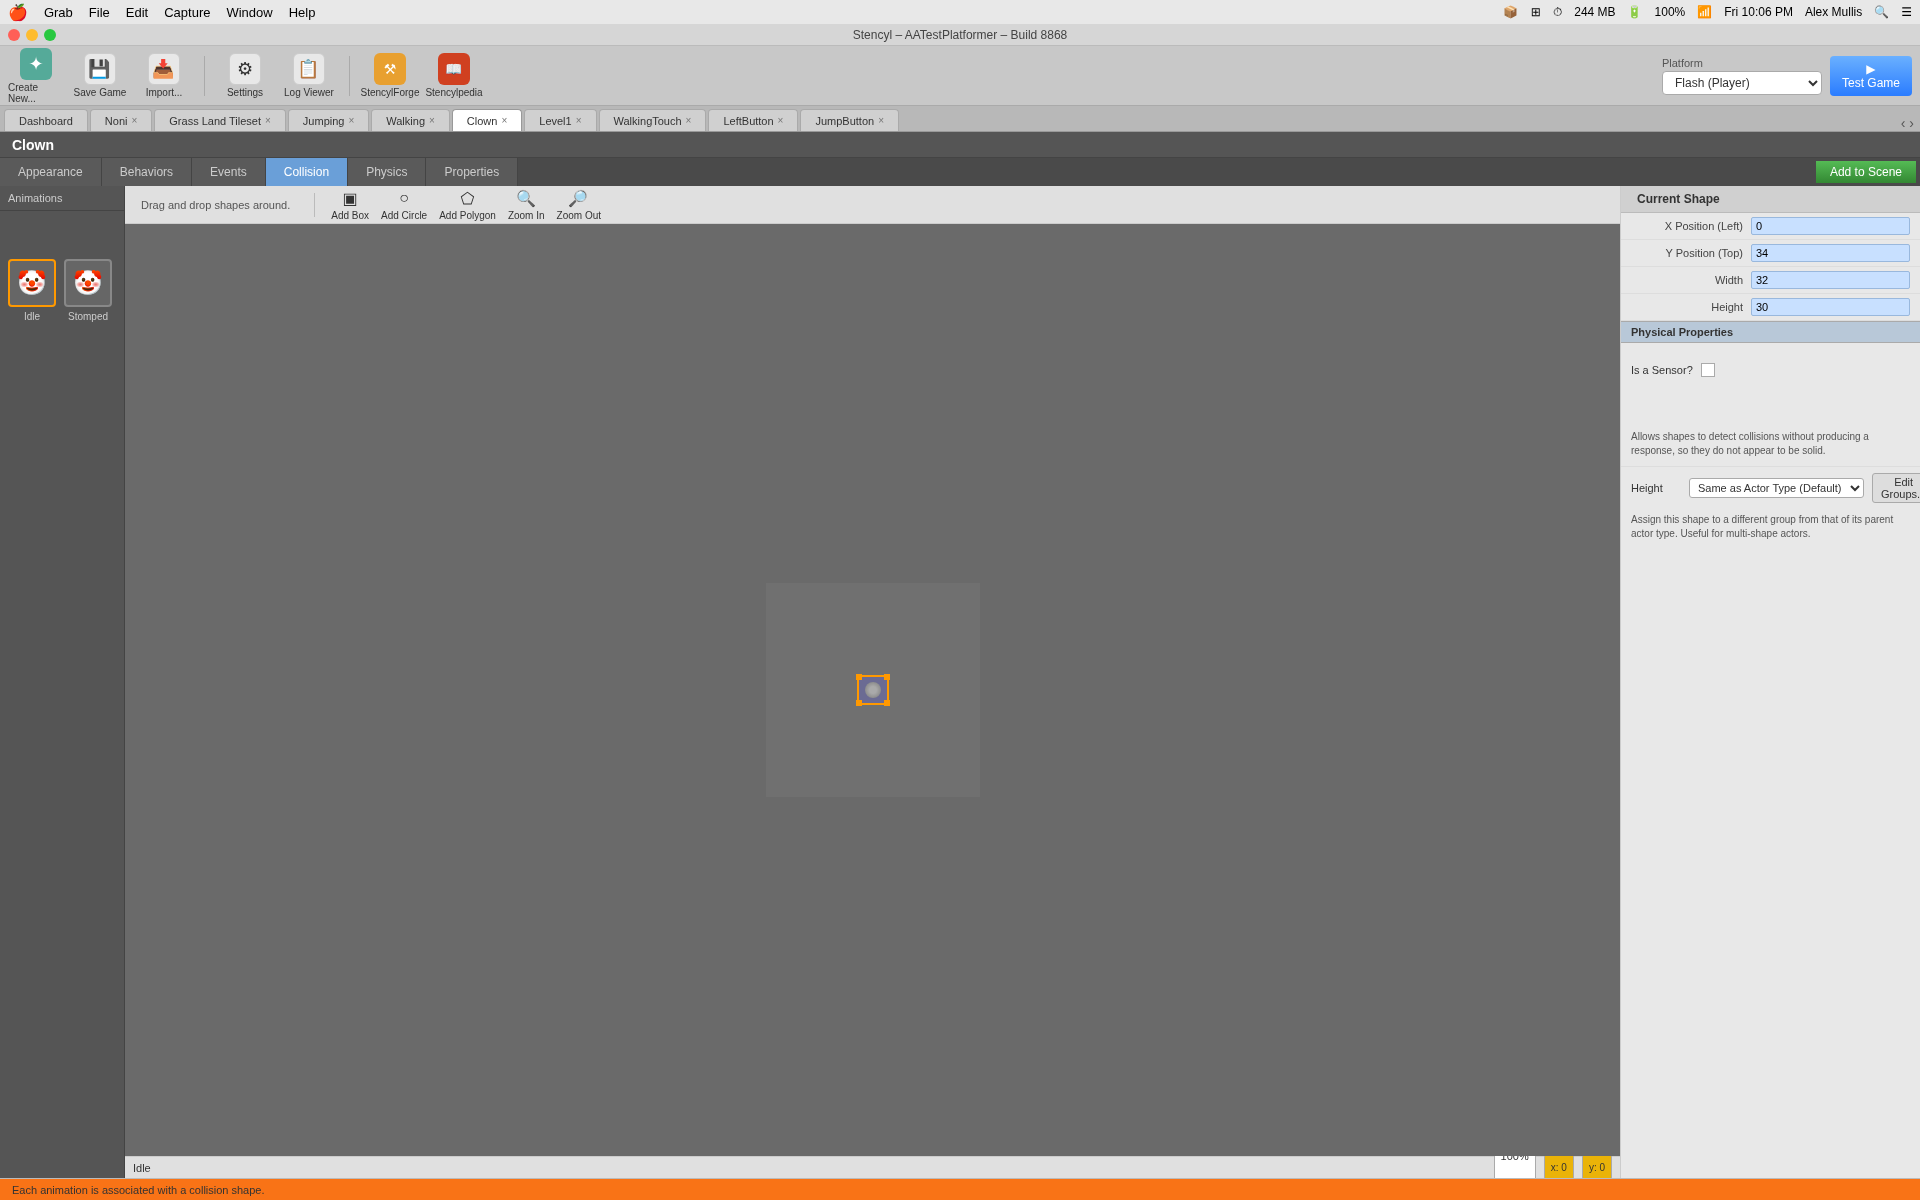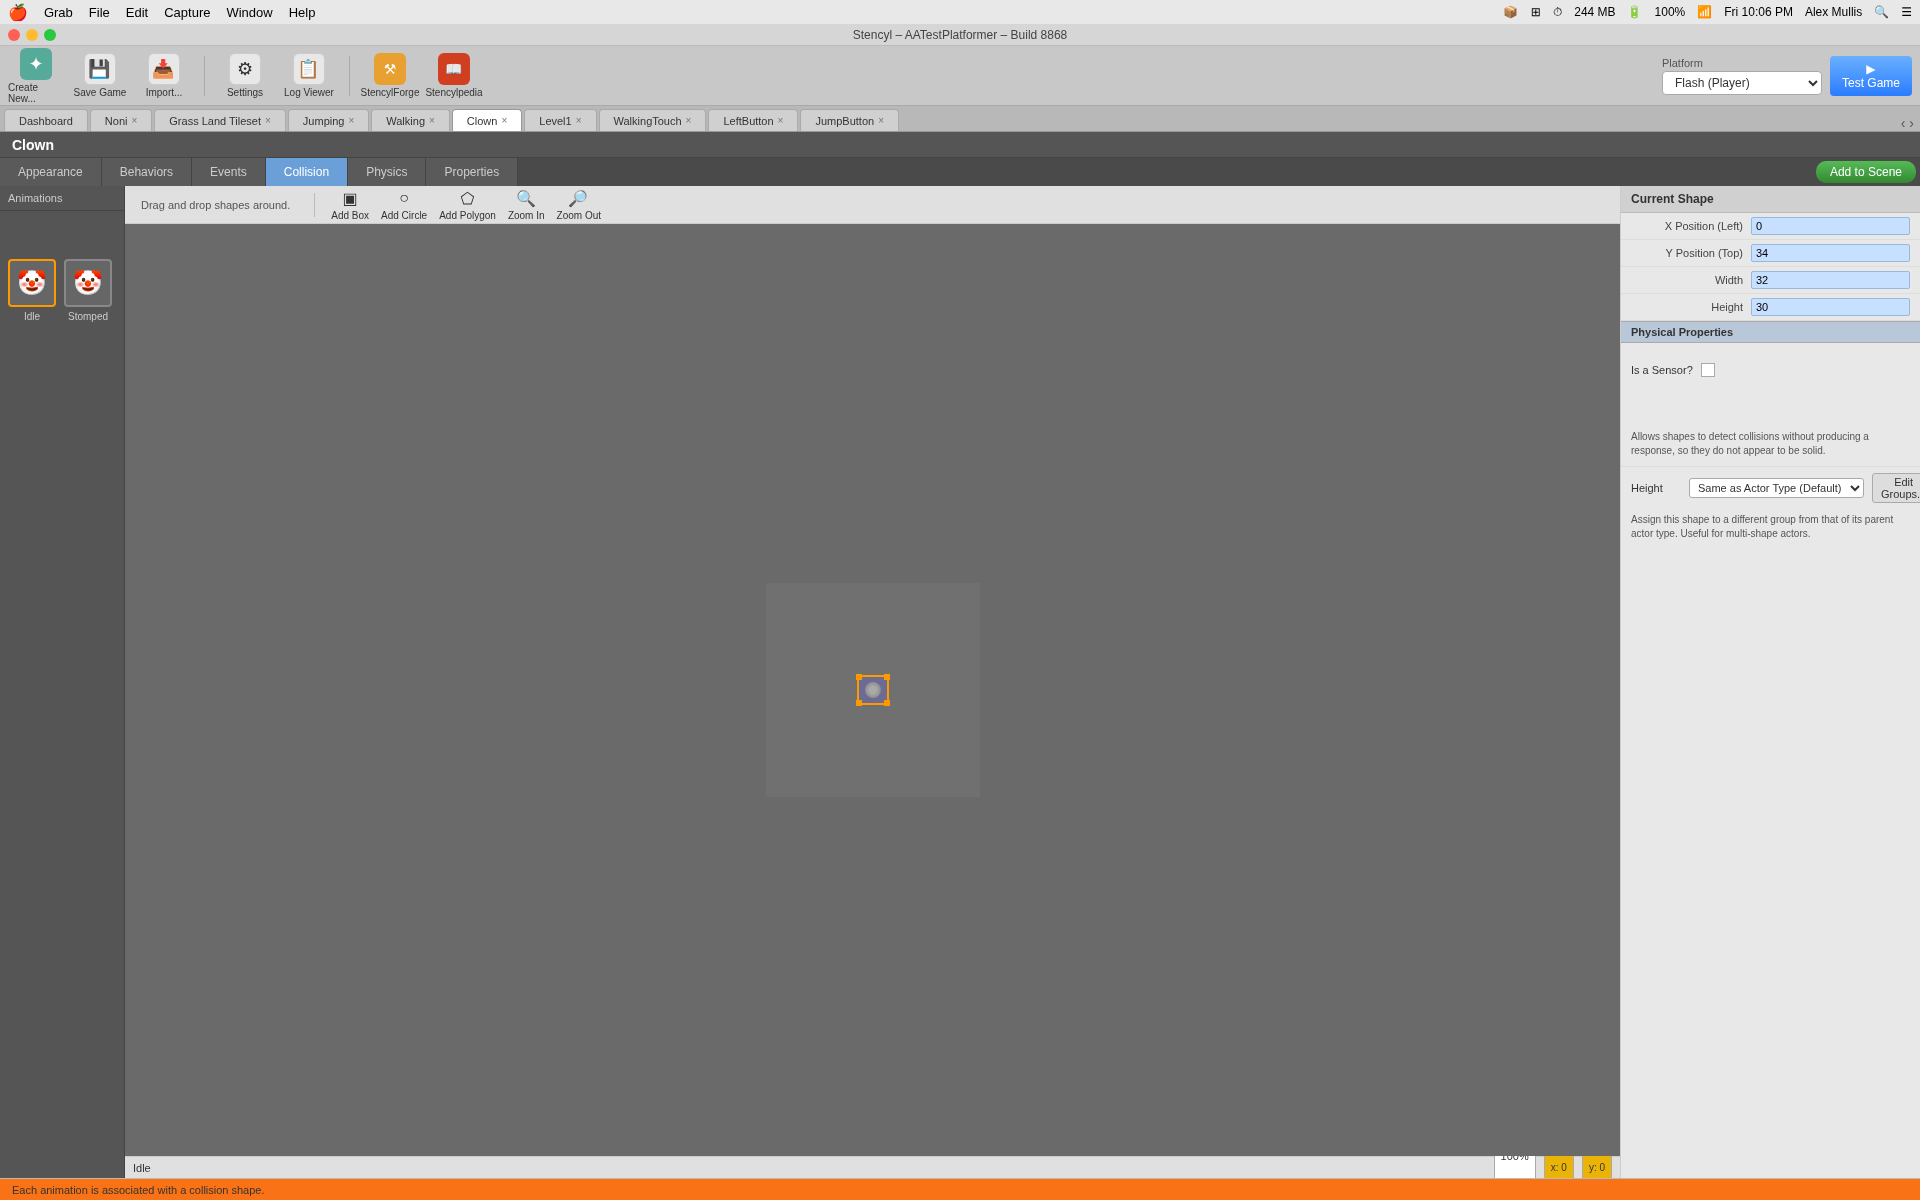--- a/index.html
+++ b/index.html
@@ -224,21 +224,21 @@
     .center-tab.active {
       background: #6a9fd8;
       color: #fff;
       font-weight: 500;
     }
     .add-to-scene-btn {
       margin-left: auto;
       background: linear-gradient(to bottom, #55bb55, #338833);
       color: #fff;
       border: none;
-      border-radius: 10px;
+      border-radius: 0;
       padding: 4px 14px;
       font-size: 12px;
       cursor: pointer;
       margin-right: 4px;
     }
     .canvas-toolbar {
       background: #e0e0e0;
       height: 38px;
       display: flex;
       align-items: center;
@@ -341,21 +341,21 @@
     #right-panel {
       width: 300px;
       background: #e8e8e8;
       border-left: 1px solid #ccc;
       display: flex;
       flex-direction: column;
       color: #222;
     }
     .right-panel-header {
       background: #d0d0d0;
-      padding: 6px 10px;
+      padding: 6px 16px;
       font-size: 12px;
       font-weight: bold;
       border-bottom: 1px solid #bbb;
       color: #333;
     }
     .field-row {
       display: flex;
       align-items: center;
       padding: 4px 10px;
       border-bottom: 1px solid #ddd;

